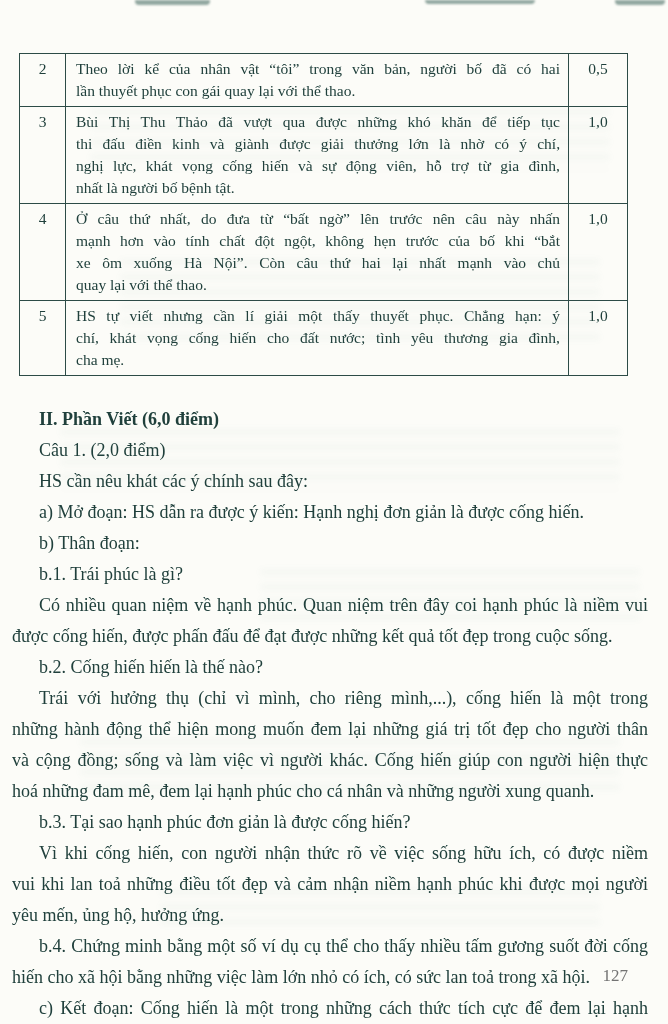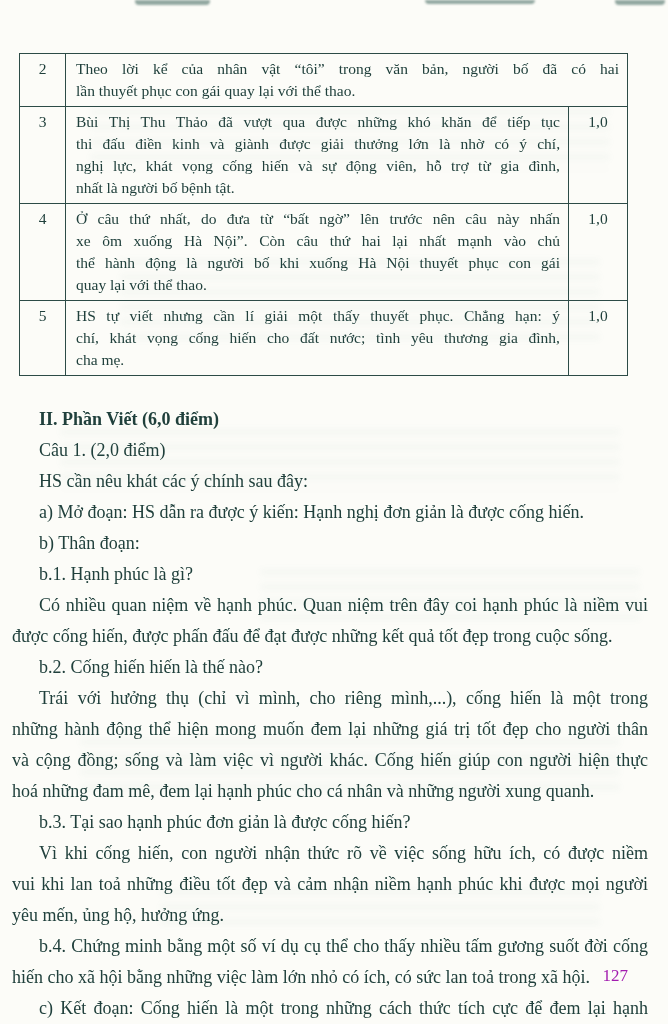--- a/index.html
+++ b/index.html
@@ -64,21 +64,21 @@
     text-align-last:justify;
   }
   .ind{ text-indent:27px; }
   .heading{ font-weight:bold; }
   .it{ }
   
   .page-number{
     position:absolute;
     top:966px; right:40px;
     font-size:17px;
-    color:#a21caf;
+    color:#737373;
   }
   
   .ghost{
     position:absolute;
     pointer-events:none;
     background:repeating-linear-gradient(
       to bottom,
       rgba(255,255,255,0) 0 9px,
       rgba(110,150,140,.5) 9px 15px);
     filter:blur(3px);
@@ -109,37 +109,38 @@
   <div class="ghost" style="left:80px;top:730px;width:540px;height:60px;"></div>
   <div class="ghost" style="left:160px;top:880px;width:440px;height:50px;"></div>
 
   <div class="answer-table" id="answer-table">
       <div class="t-row">
         <div class="t-num">2</div>
         <div class="t-content">
           <div class="just">Theo lời kể của nhân vật “tôi” trong văn bản, người bố đã có hai</div>
           <div class="">lần thuyết phục con gái quay lại với thể thao.</div>
         </div>
+        <div class="t-score">0,5</div>
       </div>
       <div class="t-row">
         <div class="t-num">3</div>
         <div class="t-content">
           <div class="just">Bùi Thị Thu Thảo đã vượt qua được những khó khăn để tiếp tục</div>
           <div class="just">thi đấu điền kinh và giành được giải thưởng lớn là nhờ có ý chí,</div>
           <div class="just">nghị lực, khát vọng cống hiến và sự động viên, hỗ trợ từ gia đình,</div>
           <div class="">nhất là người bố bệnh tật.</div>
         </div>
         <div class="t-score">1,0</div>
       </div>
       <div class="t-row">
         <div class="t-num">4</div>
         <div class="t-content">
           <div class="just">Ở câu thứ nhất, do đưa từ “bất ngờ” lên trước nên câu này nhấn</div>
+          <div class="just">mạnh hơn vào tính chất đột ngột, không hẹn trước của bố khi “bắt</div>
           <div class="just">xe ôm xuống Hà Nội”. Còn câu thứ hai lại nhất mạnh vào chủ</div>
-          <div class="just">thể hành động là người bố khi xuống Hà Nội thuyết phục con gái</div>
           <div class="">quay lại với thể thao.</div>
         </div>
         <div class="t-score">1,0</div>
       </div>
       <div class="t-row">
         <div class="t-num">5</div>
         <div class="t-content">
           <div class="just">HS tự viết nhưng cần lí giải một thấy thuyết phục. Chẳng hạn: ý</div>
           <div class="just">chí, khát vọng cống hiến cho đất nước; tình yêu thương gia đình,</div>
           <div class="">cha mẹ.</div>
@@ -158,21 +159,21 @@
       <div>
         <div class="bline ind"><span>HS cần nêu khát các ý chính sau đây:</span></div>
       </div>
       <div>
         <div class="bline ind"><span>a) Mở đoạn: HS dẫn ra được ý kiến: </span><span class="it">Hạnh nghị đơn giản là được cống hiến.</span></div>
       </div>
       <div>
         <div class="bline ind"><span>b) Thân đoạn:</span></div>
       </div>
       <div>
-        <div class="bline ind"><span>b.1. Hạnh phúc là gì?</span></div>
+        <div class="bline ind"><span>b.1. Trái phúc là gì?</span></div>
       </div>
       <div>
         <div class="bline ind just"><span>Có nhiều quan niệm về hạnh phúc. Quan niệm trên đây coi hạnh phúc là niềm vui</span></div>
         <div class="bline"><span>được cống hiến, được phấn đấu để đạt được những kết quả tốt đẹp trong cuộc sống.</span></div>
       </div>
       <div>
         <div class="bline ind"><span>b.2. Cống hiến hiến là thế nào?</span></div>
       </div>
       <div>
         <div class="bline ind just"><span>Trái với hưởng thụ (chỉ vì mình, cho riêng mình,...), cống hiến là một trong</span></div>

